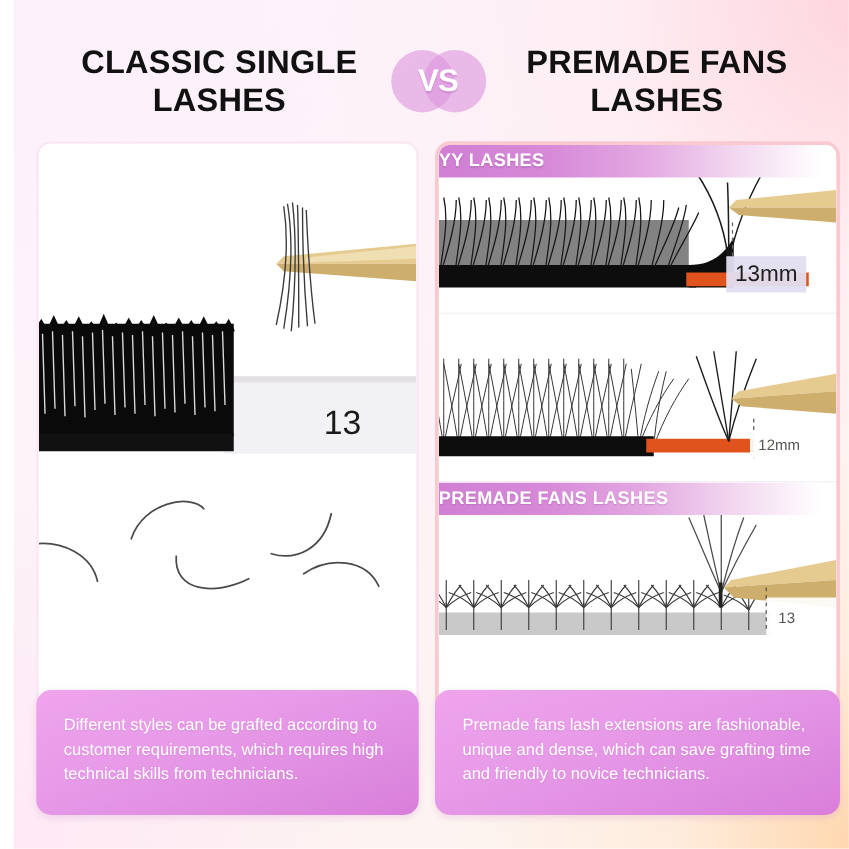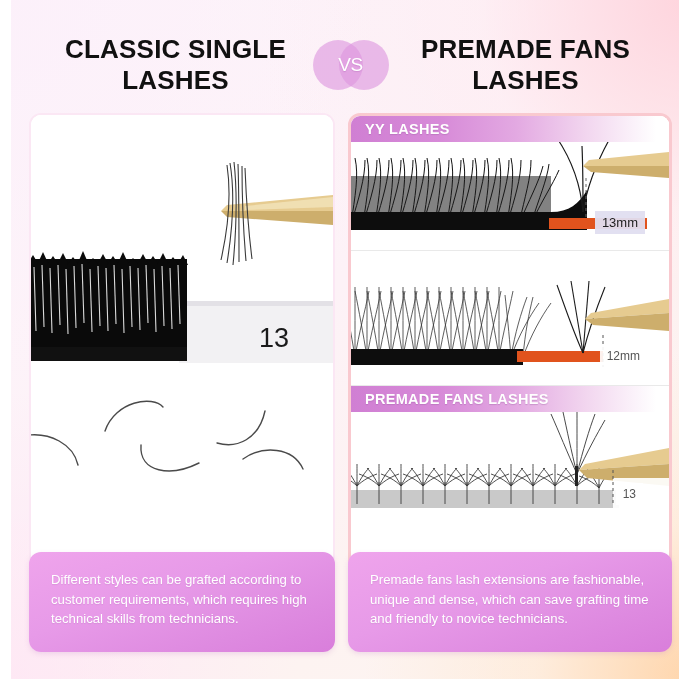--- a/index.html
+++ b/index.html
@@ -59,22 +59,22 @@
     top: 6px;
     width: 50px; height: 50px;
     border-radius: 50%;
   }
   .vs-circle.c1 { left: 2px;  background: rgba(221,150,222,0.62); }
   .vs-circle.c2 { right: 2px; background: rgba(221,150,222,0.62); }
   #vs-text {
     position: relative;
     z-index: 3;
     color: #ffffff;
-    font-size: 19px;
-    font-weight: normal;
+    font-size: 25px;
+    font-weight: bold;
     letter-spacing: -0.5px;
     text-shadow: 0 1px 1px rgba(170,100,175,0.35);
   }
 
   
   .panel {
     position: absolute;
     top: 113px;
     height: 510px;
     border-radius: 12px;
@@ -108,35 +108,34 @@
     border-bottom: 1px solid #e9e9e9;
   }
   .rpanel:last-of-type { border-bottom: none; }
 
   .rlabel {
     position: absolute;
     top: 0; left: 0;
     width: 100%;
     height: 26px;
     line-height: 26px;
-    padding-left: 14px;
     color: #ffffff;
     font-size: 14.5px;
     font-weight: bold;
     letter-spacing: 0.3px;
     z-index: 6;
     background: linear-gradient(90deg,
       #d07fd3 0%, #d78ad8 28%, #e3a9e2 52%, #f2d6ef 74%, #ffffff 96%);
     text-shadow: 0 1px 1px rgba(150,90,155,0.35);
   }
 
   .measure-box {
     position: absolute;
     z-index: 7;
-    font-size: 13px;
+    font-size: 18px;
     color: #1e1e1e;
     padding: 4px 7px;
     font-family: "Liberation Sans", sans-serif;
   }
   .measure-box.lav { background: rgba(224,222,240,0.95); }
   .measure-box.plain { background: rgba(255,255,255,0.92); color:#555; font-size:12px;}
 
   
   .caption {
     position: absolute;

